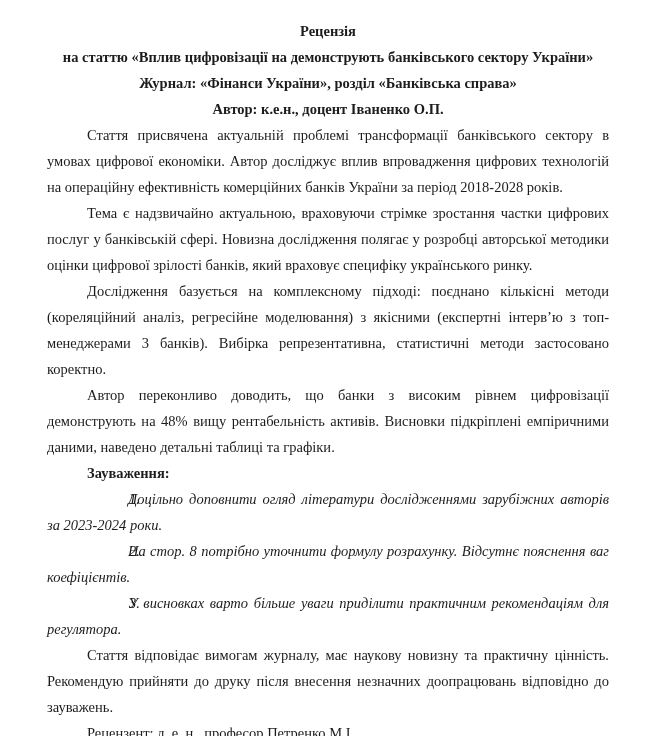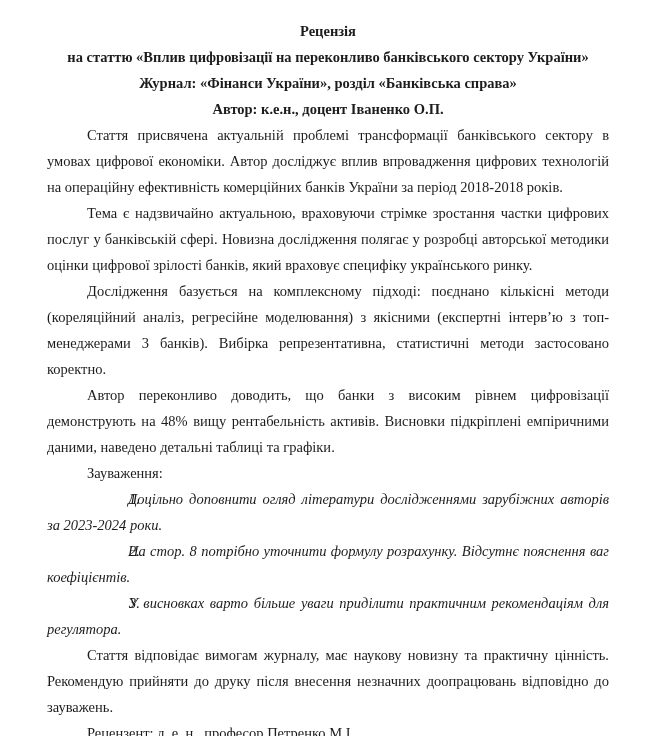--- a/index.html
+++ b/index.html
@@ -39,20 +39,21 @@
     line-height: 26px;
     text-align: justify;
     text-align-last: left;
     text-indent: 40px;
     margin: 0;
     hyphens: manual;
   }
   .para.plain {
     text-align: center;
     text-indent: 40px;
+    font-weight: bold;
   }
   .list-item {
     font-size: 14.5px;
     line-height: 26px;
     text-align: justify;
     text-align-last: left;
     margin: 0;
     text-indent: 41px;
     font-style: italic;
   }
@@ -68,27 +69,27 @@
     margin: 0;
   }
 </style>
 </head>
 <body>
 
 <div class="page">
 
   <div class="doc-title first">Рецензія</div>
 
-  <div class="doc-title">на статтю «Вплив цифровізації на переконливо банківського сектору України»</div>
+  <div class="doc-title">на статтю «Вплив цифровізації на демонструють банківського сектору України»</div>
 
   <div class="doc-title">Журнал: «Фінанси України», розділ «Банківська справа»</div>
 
   <div class="doc-title">Автор: к.е.н., доцент Іваненко О.П.</div>
 
-  <p class="para">Стаття присвячена актуальній проблемі трансформації банківського сектору в умовах цифрової економіки. Автор досліджує вплив впровадження цифрових технологій на операційну ефективність комерційних банків України за період 2018-2018 років.</p>
+  <p class="para">Стаття присвячена актуальній проблемі трансформації банківського сектору в умовах цифрової економіки. Автор досліджує вплив впровадження цифрових технологій на операційну ефективність комерційних банків України за період 2018-2028 років.</p>
 
   <p class="para">Тема є надзвичайно актуальною, враховуючи стрімке зростання частки цифрових послуг у банківській сфері. Новизна дослідження полягає у розробці авторської методики оцінки цифрової зрілості банків, який враховує специфіку українського ринку.</p>
 
   <p class="para">Дослідження базується на комплексному підході: поєднано кількісні методи (кореляційний аналіз, регресійне моделювання) з якісними (експертні інтерв’ю з топ-менеджерами 3 банків). Вибірка репрезентативна, статистичні методи застосовано коректно.</p>
 
   <p class="para">Автор переконливо доводить, що банки з високим рівнем цифровізації демонструють на 48% вищу рентабельність активів. Висновки підкріплені емпіричними даними, наведено детальні таблиці та графіки.</p>
 
   <p class="para plain">Зауваження:</p>
 
   <p class="list-item"><span class="num">1.</span><span>Доцільно доповнити огляд літератури дослідженнями зарубіжних авторів за 2023-2024 роки.</span></p>

